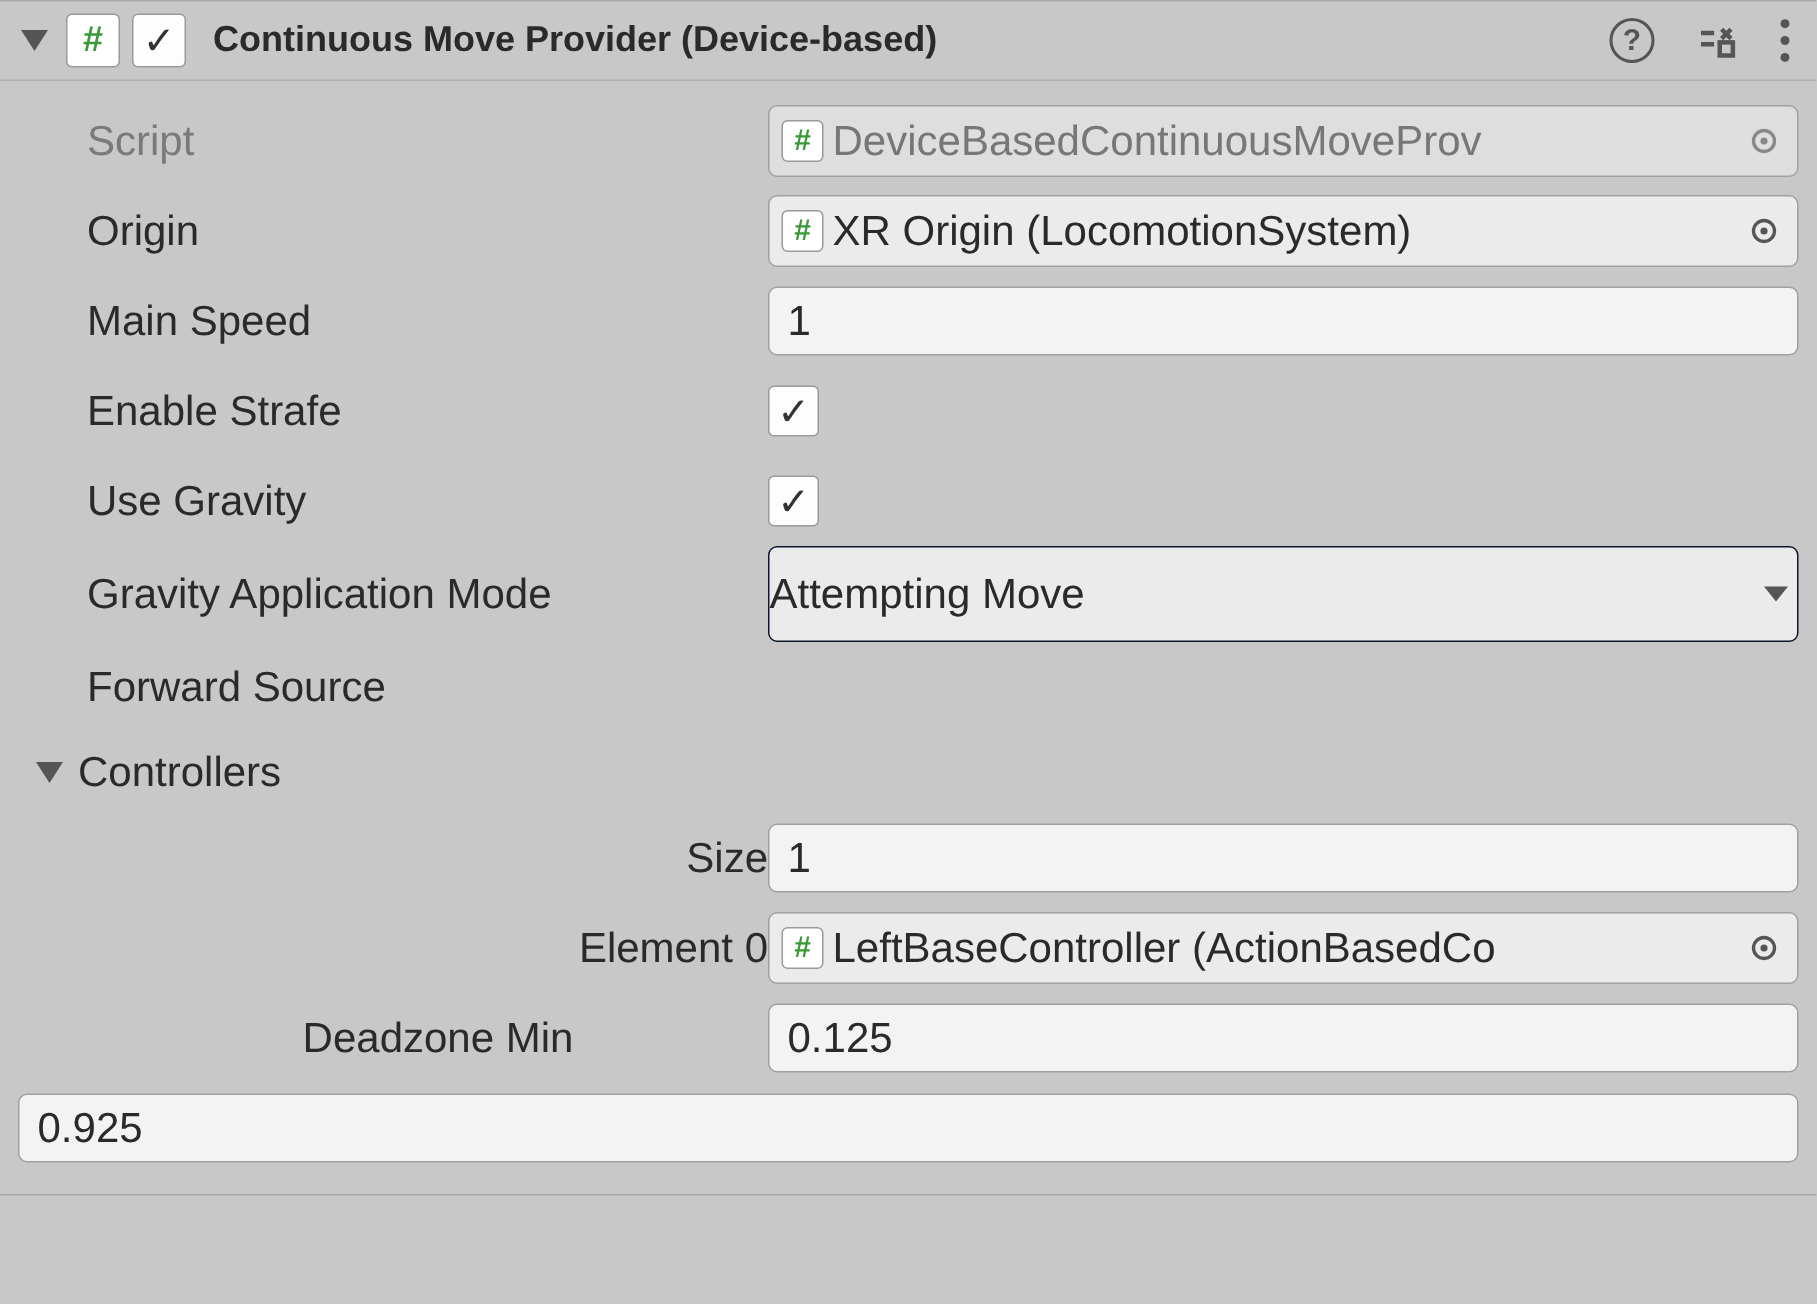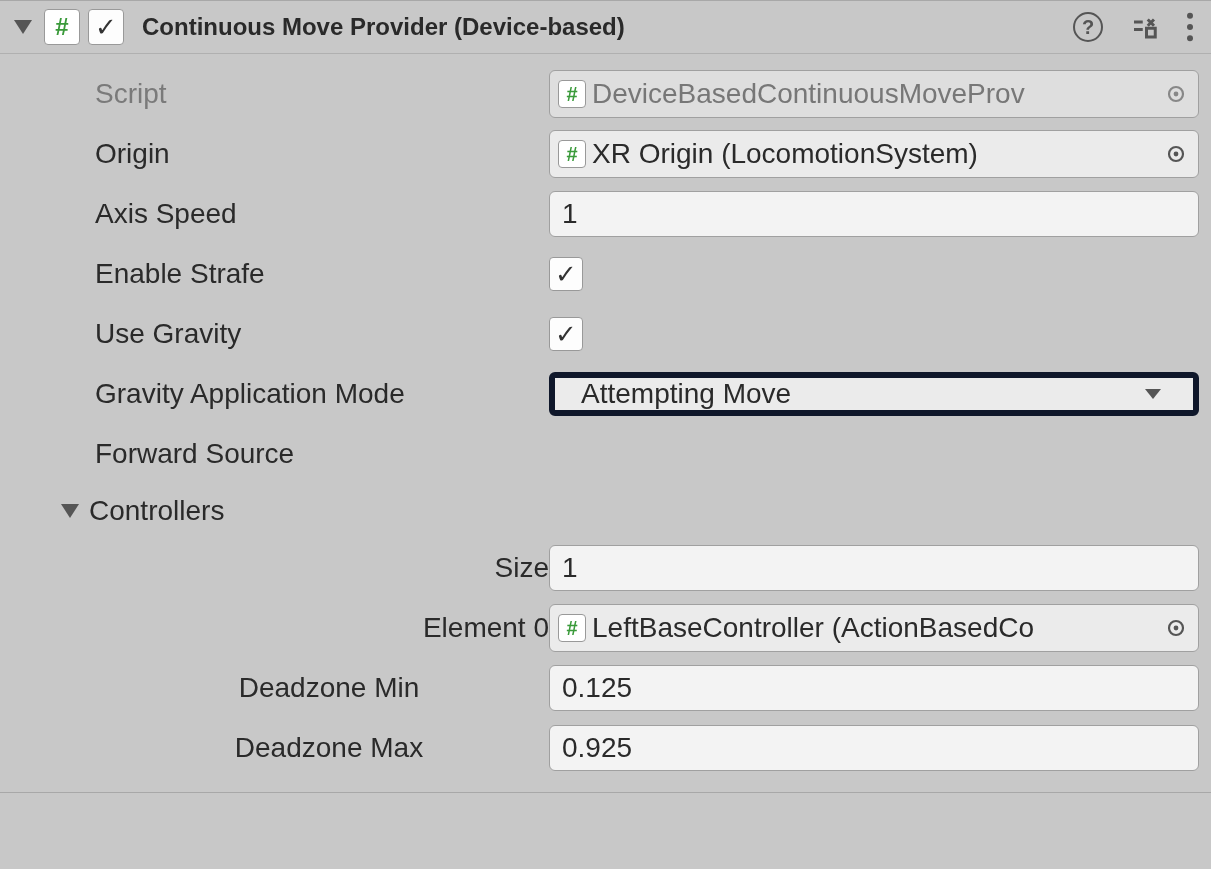--- a/index.html
+++ b/index.html
@@ -71,21 +71,21 @@
     padding-right: 6px;
   }
   .help-icon {
     width: 30px; height: 30px;
     border: 2.5px solid #555;
     border-radius: 50%;
     display:flex; align-items:center; justify-content:center;
     font-size: 20px; font-weight: bold; color:#555;
   }
   .preset-icon svg, .menu-icon svg { display:block; }
-  .body { padding: 10px 0 14px 0; margin-left: 37px; }
+  .body { padding: 10px 0 14px 0; }
   .row {
     display: flex;
     align-items: center;
     min-height: 60px;
     padding: 0 12px;
   }
   .label {
     width: 500px;
     padding-left: 46px;
     flex-shrink: 0;
@@ -128,25 +128,25 @@
   .object-field .text { flex:1; overflow:hidden; white-space:nowrap; }
   .picker {
     width: 36px; height: 36px;
     display:flex; align-items:center; justify-content:center;
     flex-shrink:0;
   }
   .picker svg { display:block; }
   .popup {
     display: flex;
     align-items: center;
-    height: 44px;
+    height: 64px;
     background: #ebebeb;
-    border: 6px solid #0f172a;
+    border: 1px solid #0f172a;
     border-radius: 6px;
-    padding: 0 26px;
+    padding: 0 0;
     justify-content: space-between;
   }
   .popup .arrow {
     width: 0; height: 0;
     border-left: 8px solid transparent;
     border-right: 8px solid transparent;
     border-top: 10px solid #555;
     margin-right: 6px;
   }
   .transform-icon {
@@ -212,21 +212,21 @@
             <svg width="24" height="24" viewBox="0 0 24 24">
                 <circle cx="12" cy="12" r="7" fill="none" stroke="#555" stroke-width="2.2"></circle>
                 <circle cx="12" cy="12" r="2.4" fill="#555"></circle>
               </svg>
           </div>
         </div>
       </div>
     </div>
 
     <div class="row">
-      <div class="label">Axis Speed</div>
+      <div class="label">Main Speed</div>
       <div class="field">
         <input class="input-text" value="1" style="">
       </div>
     </div>
 
     <div class="row">
       <div class="label">Enable Strafe</div>
       <div class="field">
         <div class="checkbox">✓</div>
       </div>
@@ -283,20 +283,19 @@
     </div>
 
     <div class="row">
       <div class="label indent1">Deadzone Min</div>
       <div class="field">
         <input class="input-text" value="0.125" style="">
       </div>
     </div>
 
     <div class="row">
-      <div class="label indent1">Deadzone Max</div>
       <div class="field">
         <input class="input-text" value="0.925" style="">
       </div>
     </div>
 
   </div>
 </div>
 
 </body></html>

